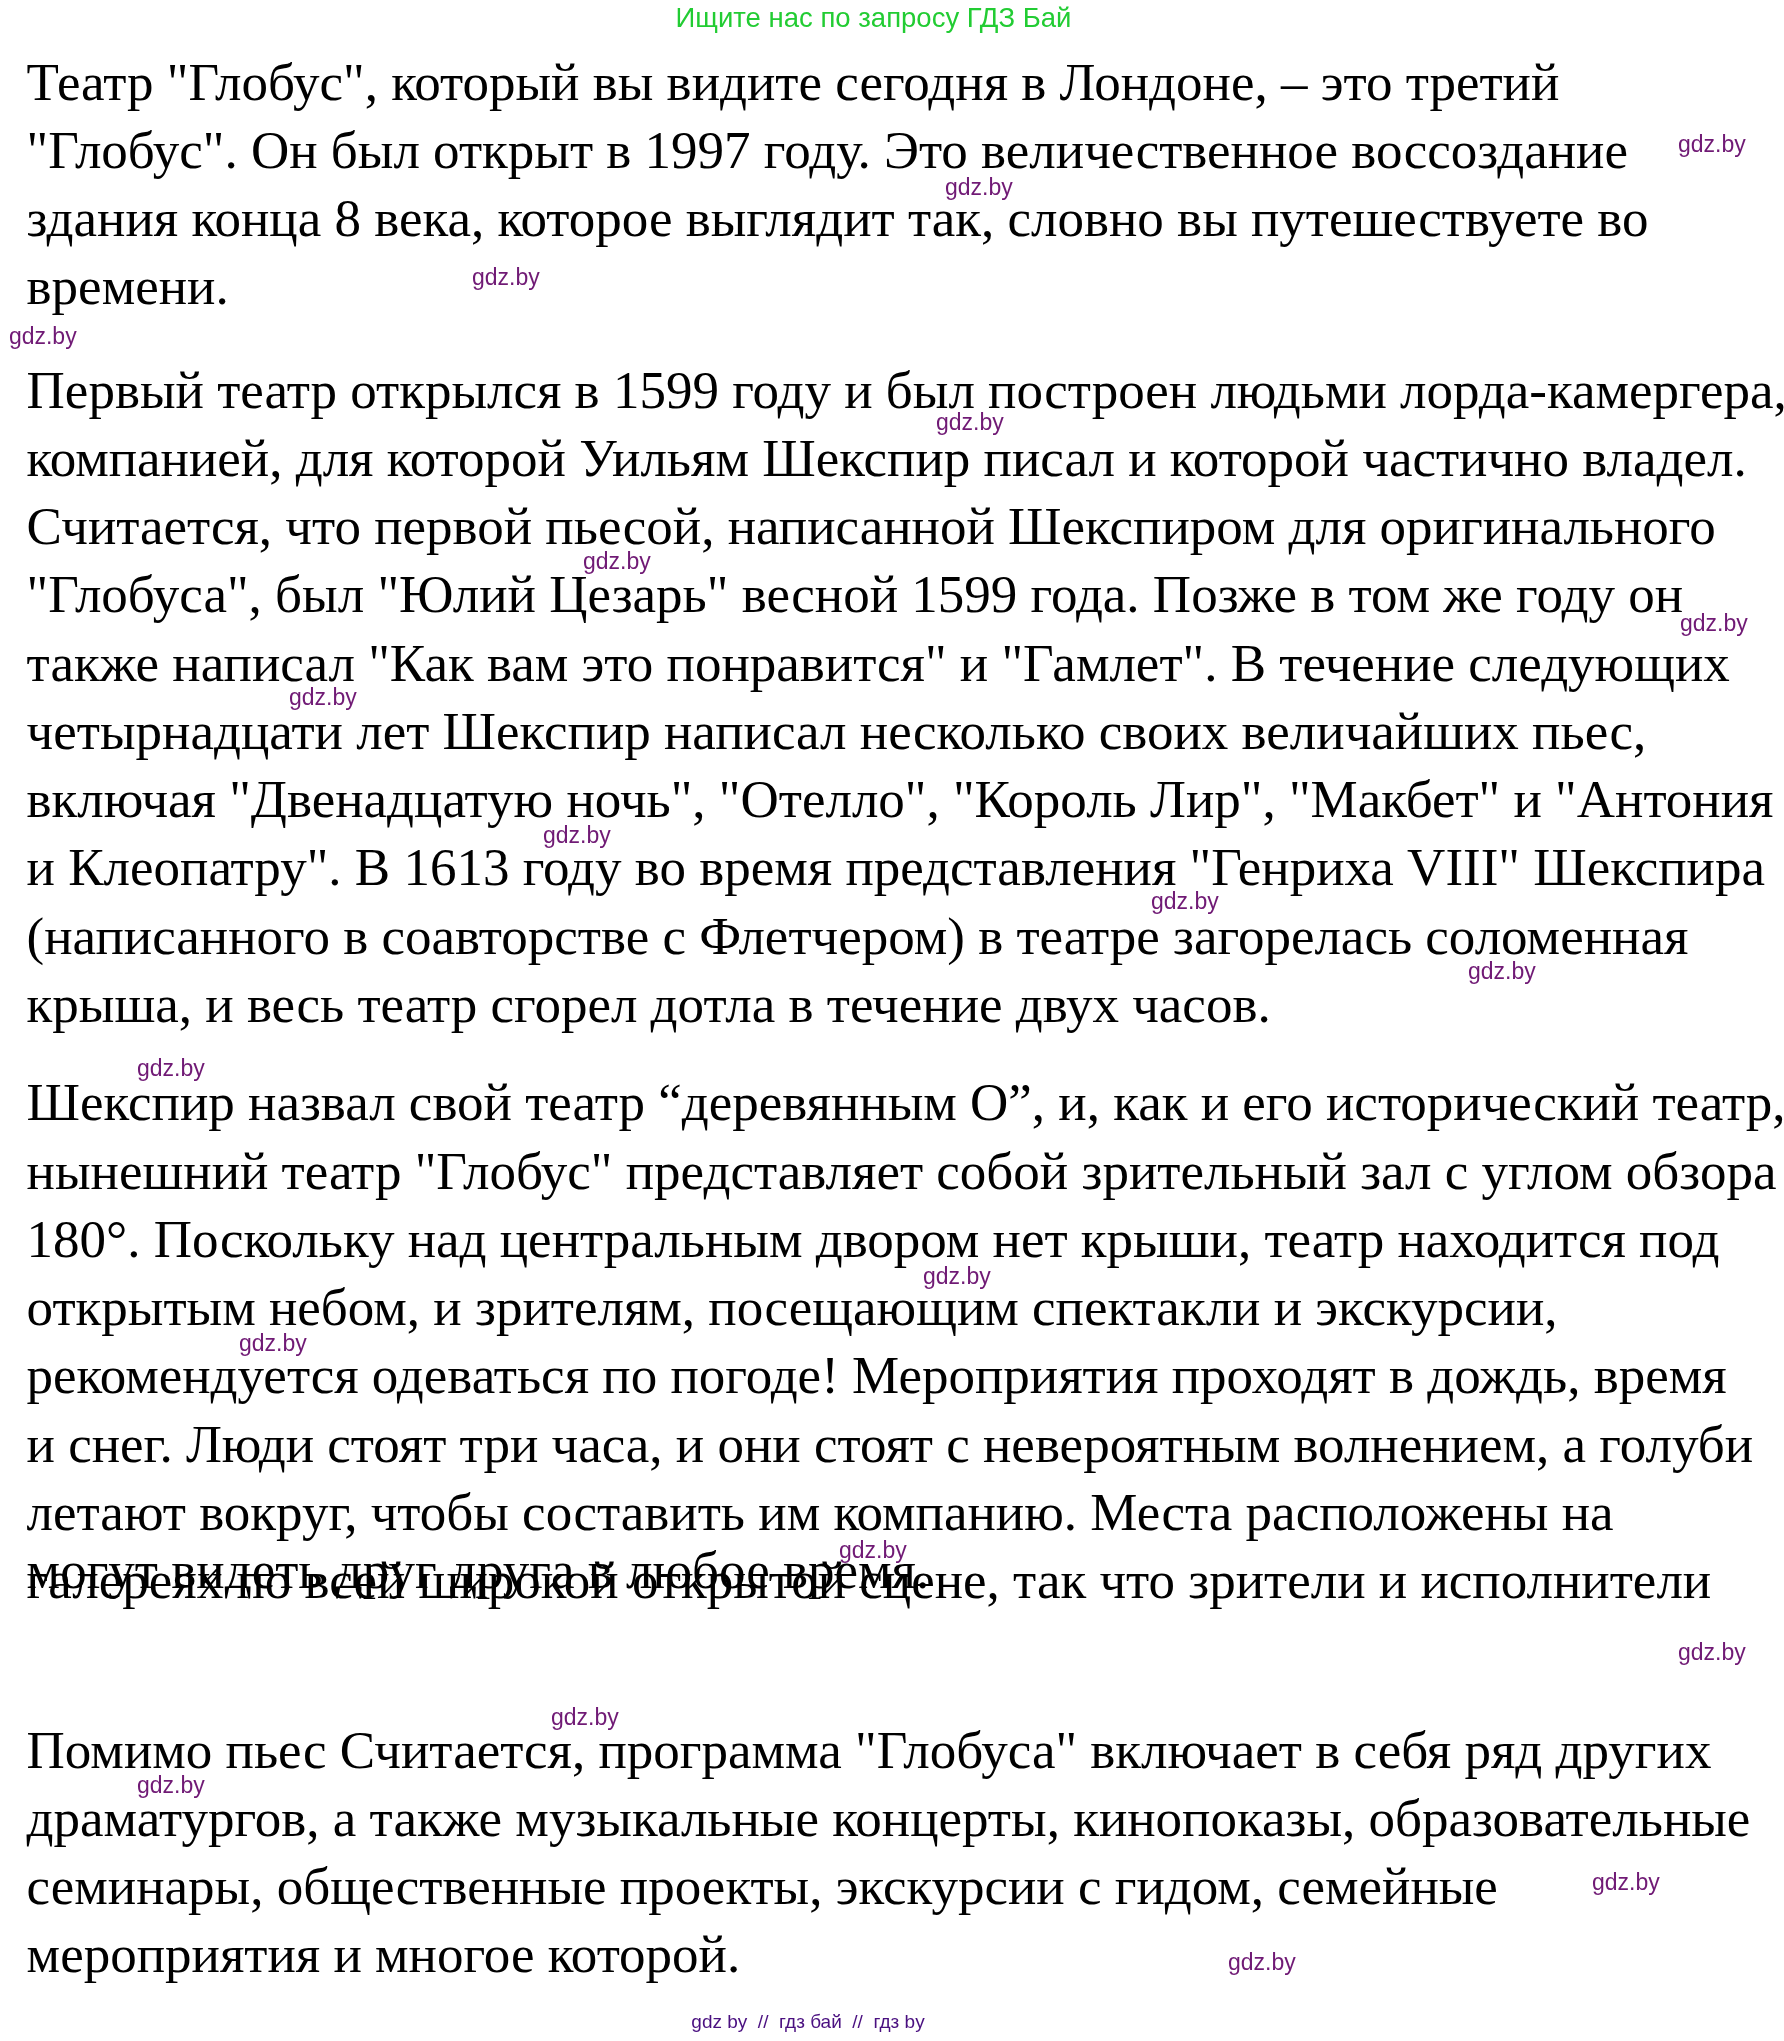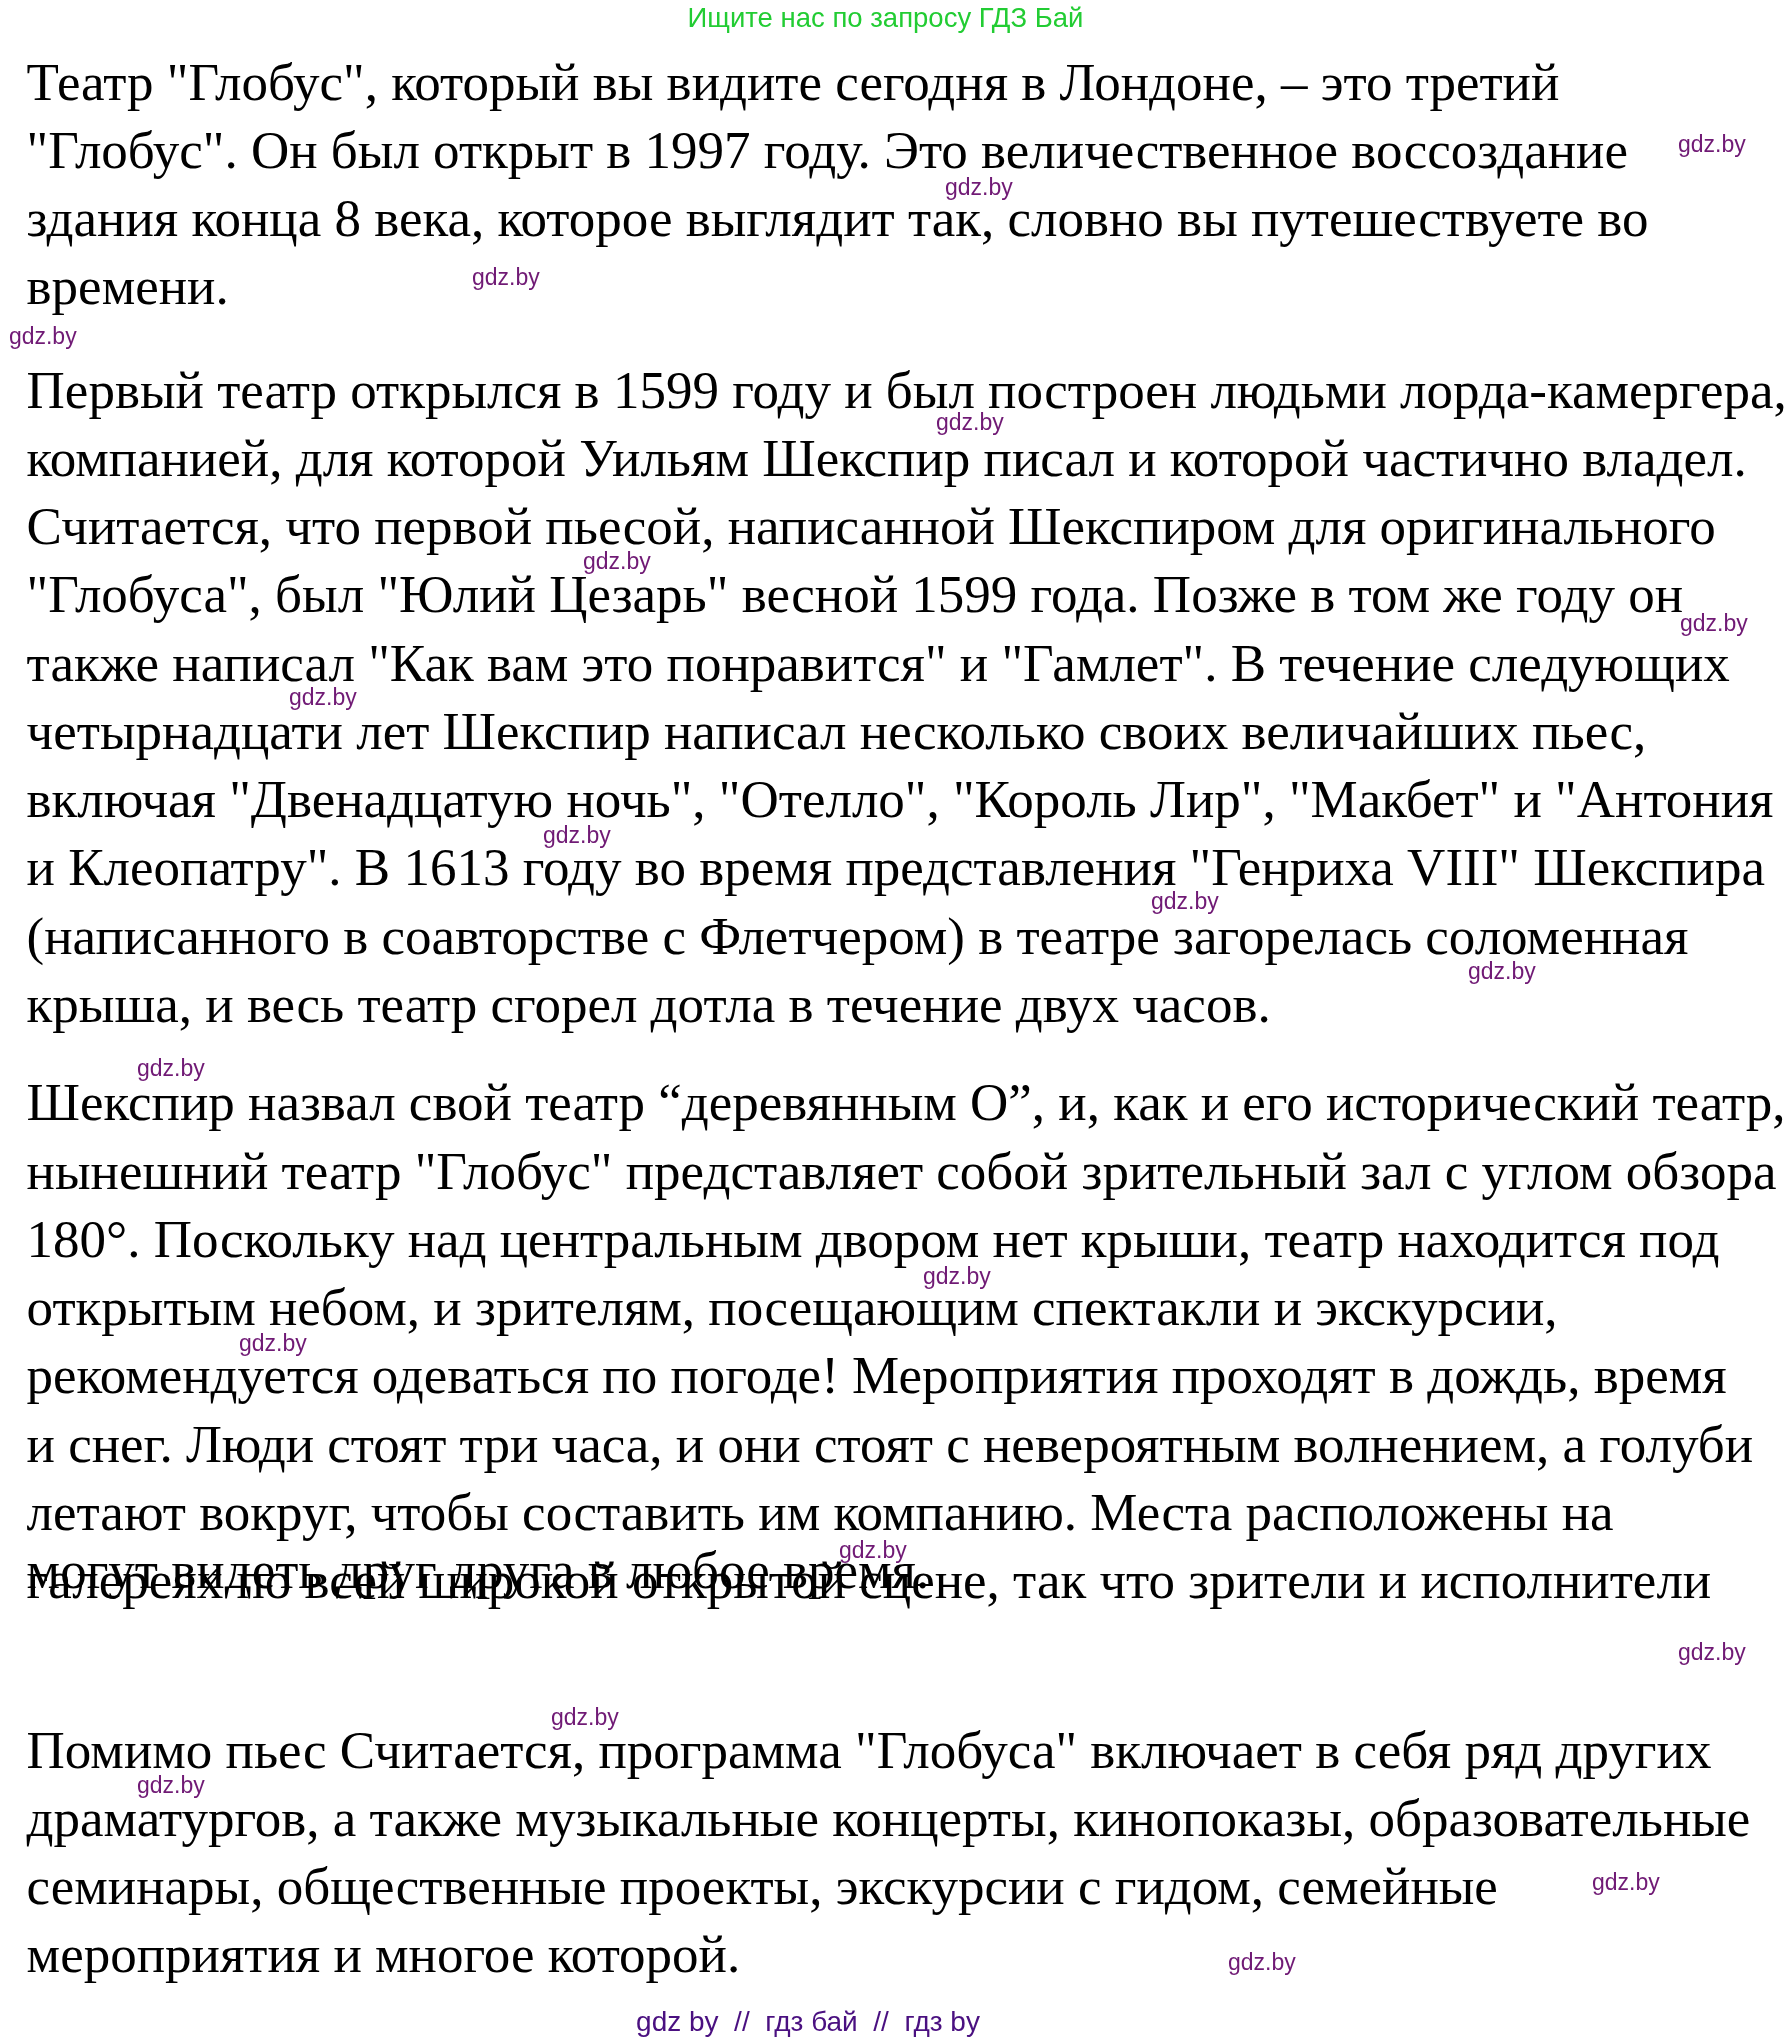--- a/index.html
+++ b/index.html
@@ -1,34 +1,34 @@
 <!DOCTYPE html>
 <html style="font-size:14px"><head>
   <meta charset="utf-8">
   <style>
     html, body { margin:0; padding:0; background:#ffffff; }
     body { width:1785px; height:2041px; position:relative; overflow:hidden; }
     .header {
-      position:absolute; left:16px; width:1739px; top:1.8px; text-align:center;
+      position:absolute; left:4px; width:1739px; top:1.8px; text-align:center;
       font-family:"Liberation Sans", sans-serif; font-size:27.5px; line-height:32px;
       color:#22cc33;
     }
     .line {
       position:absolute; left:26.6px; white-space:nowrap;
       font-family:"Liberation Serif", serif; font-size:53px; line-height:53px;
       color:#000000;
     }
     .wm {
       position:absolute; white-space:nowrap;
       font-family:"Liberation Sans", sans-serif; font-size:23px; line-height:26.6px;
       color:#701a75;
     }
     .footer {
       position:absolute; left:0; width:1616px; top:2006px; text-align:center;
-      font-family:"Liberation Sans", sans-serif; font-size:28px; line-height:32px;
+      font-family:"Liberation Sans", sans-serif; font-size:19px; line-height:32px;
       color:#4a1080; white-space:pre;
     }
   </style>
 </head>
 <body>
 
 <div class="header">Ищите нас по запросу ГДЗ Бай</div>
 
 <div>
   <div class="line" style="top:56px">Театр "Глобус", который вы видите сегодня в Лондоне, – это третий</div>

